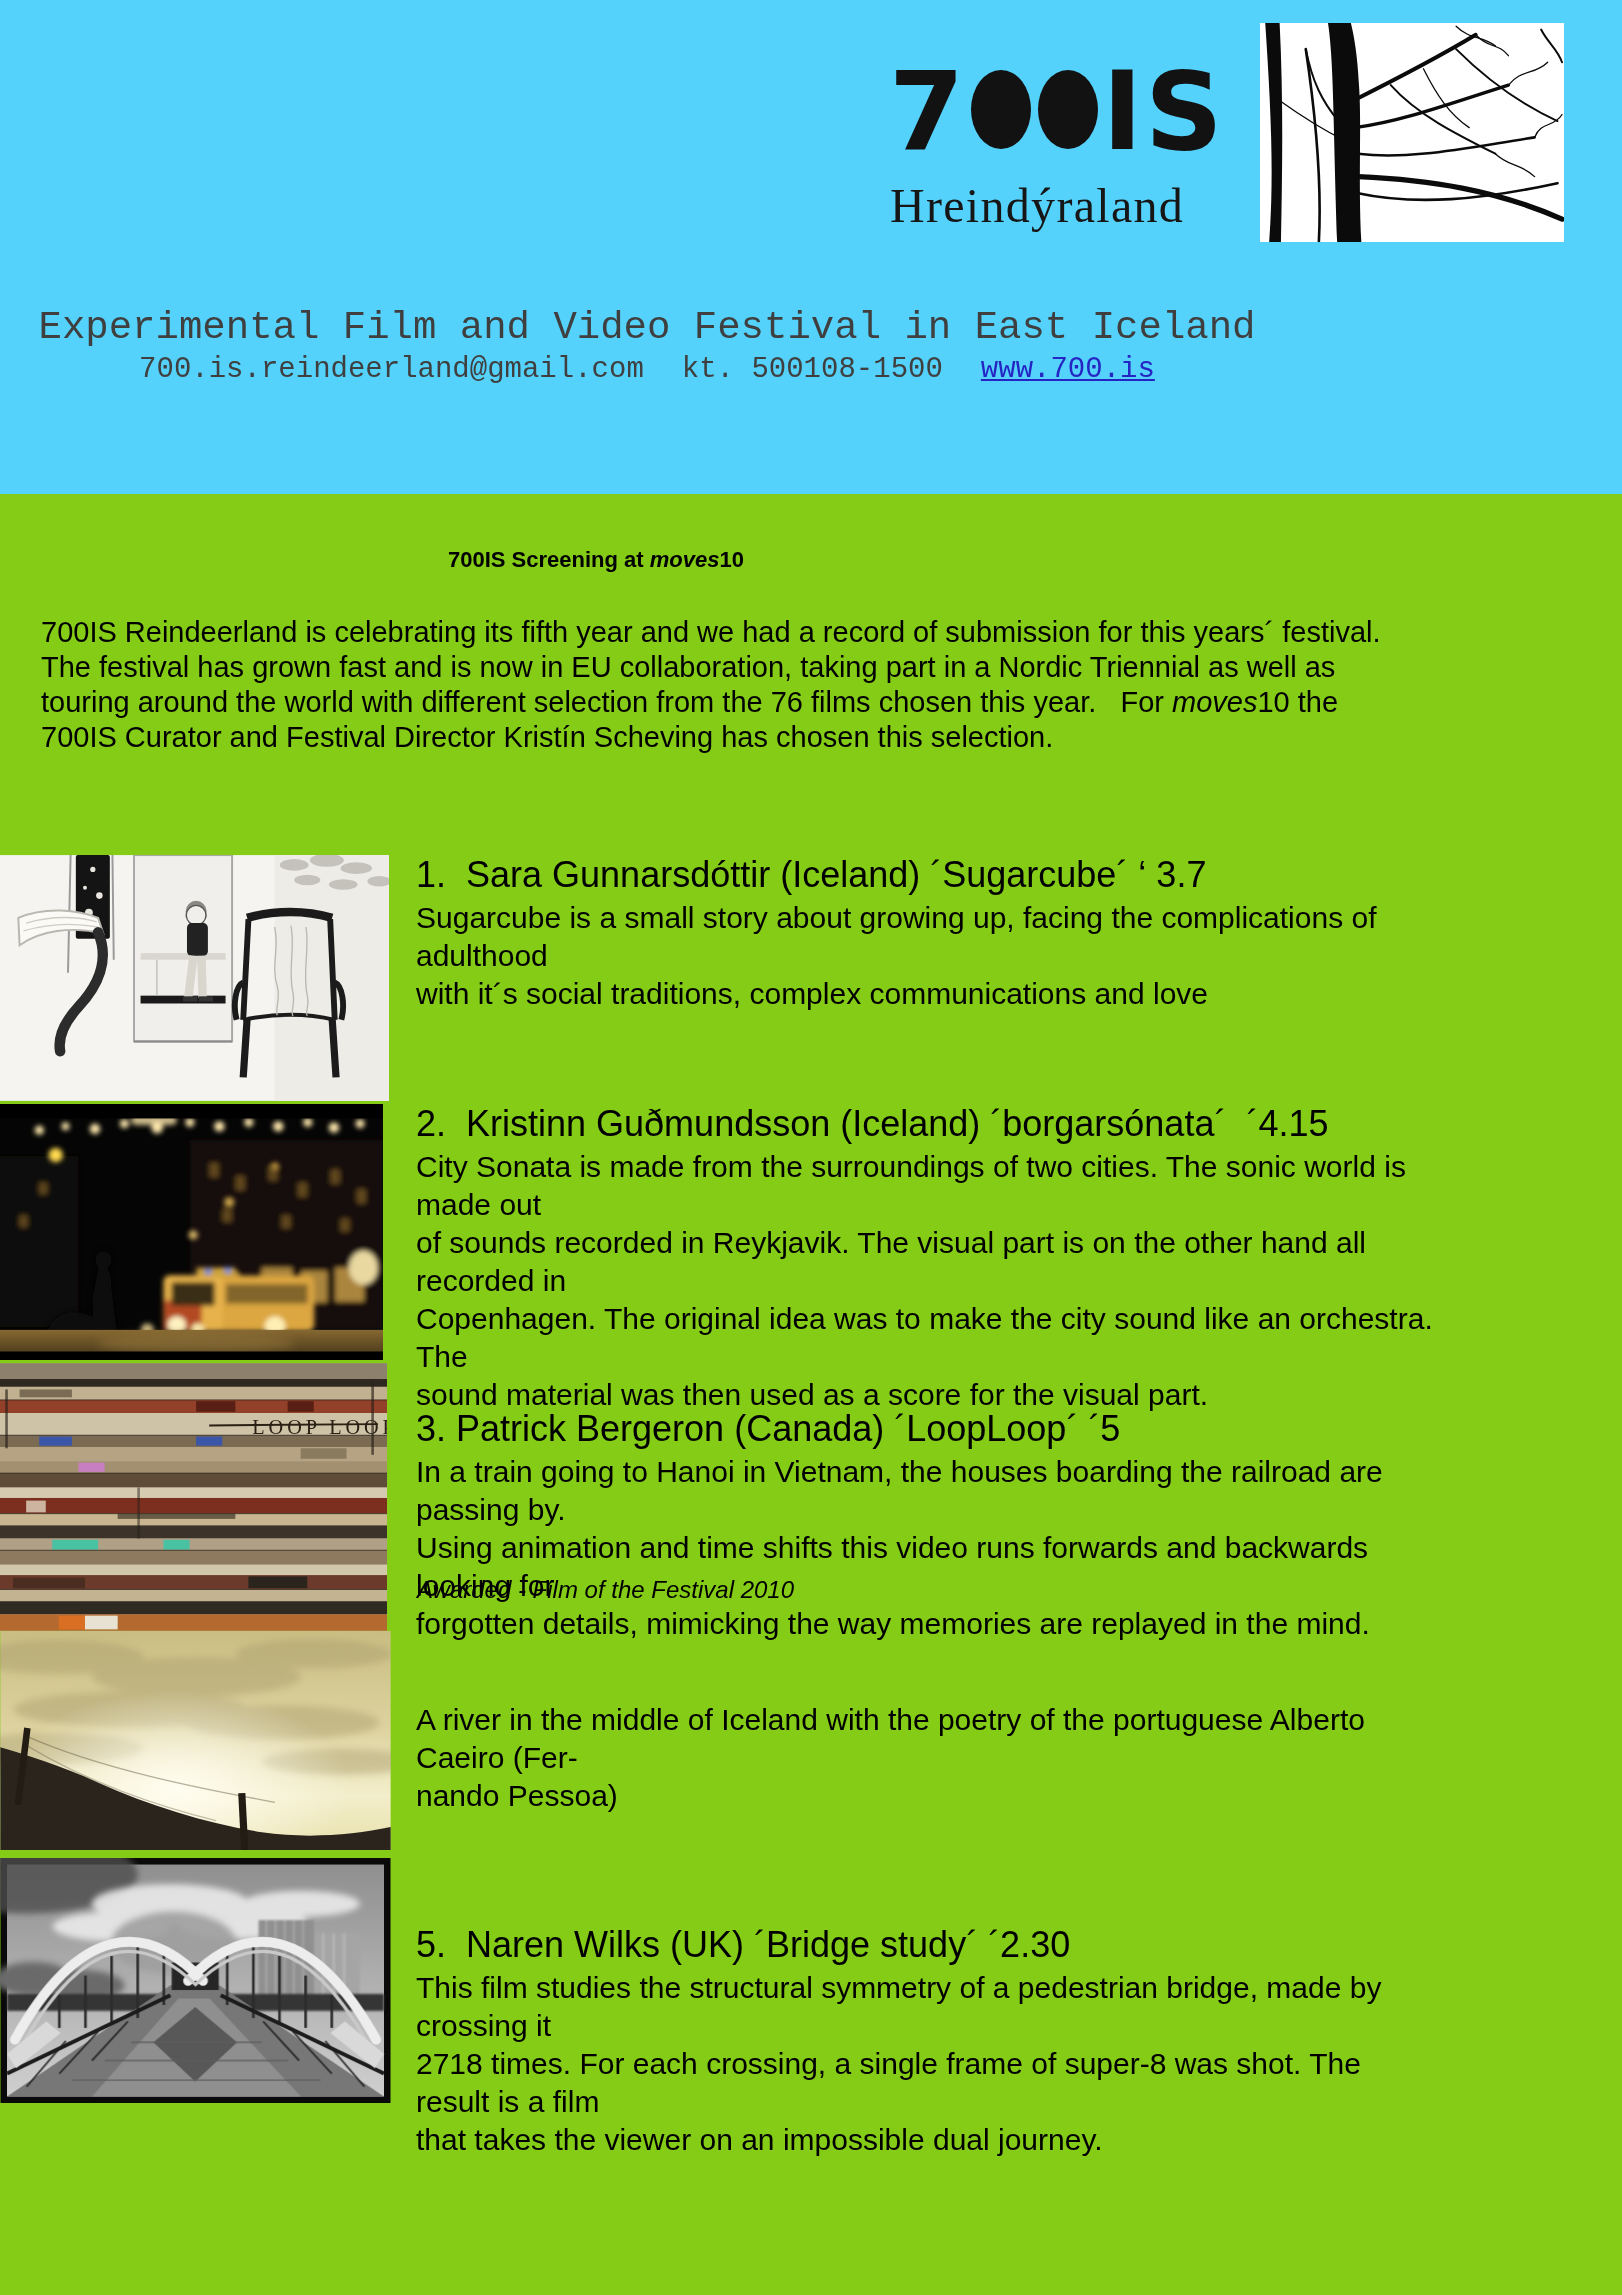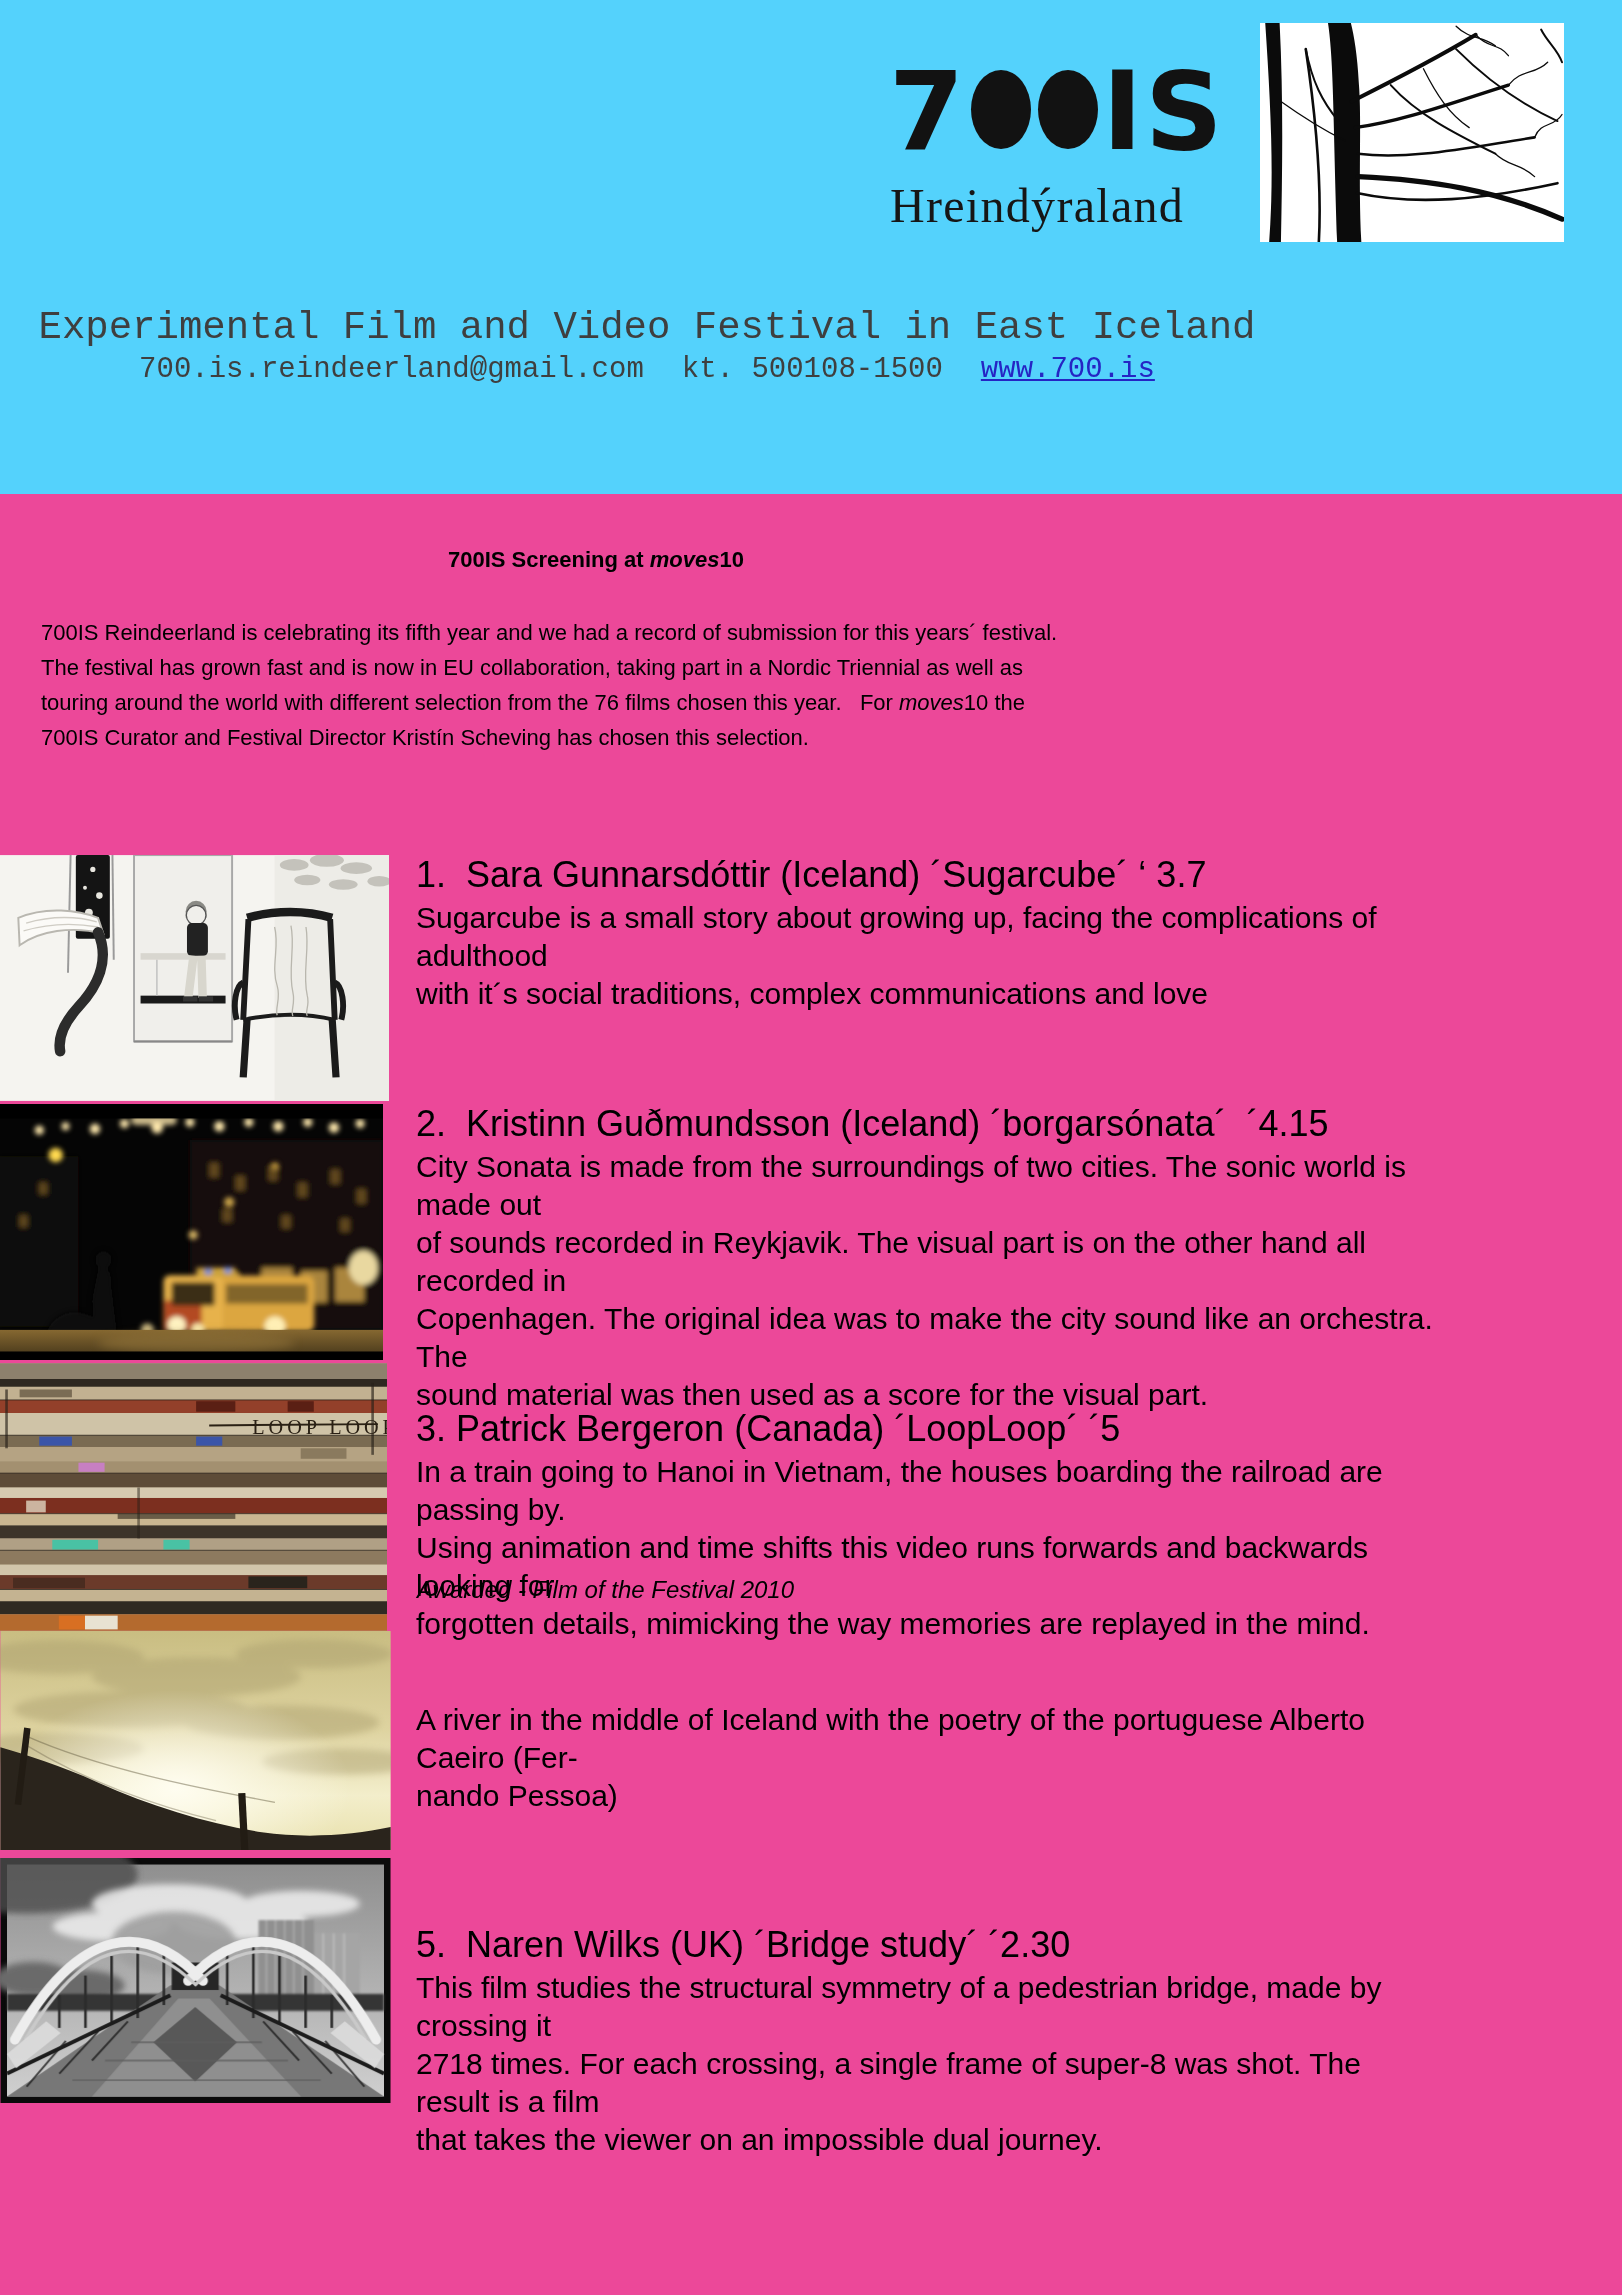--- a/index.html
+++ b/index.html
@@ -1,37 +1,37 @@
 <!DOCTYPE html>
 <html style="font-size:10.5px"><head>
 <meta charset="utf-8">
 <style>
   html,body{margin:0;padding:0;background:#ffffff;}
-  .page{position:relative;width:1622px;height:2295px;background:#ec4899;
+  .page{position:relative;width:1622px;height:2295px;background:#84cc16;
         font-family:"Liberation Sans",sans-serif;color:#000;overflow:hidden;}
 
   
   .header{position:absolute;left:0;top:0;width:1622px;height:494px;background:#54d2fc;}
   .logo{position:absolute;left:889px;top:58px;font-family:"DejaVu Sans",sans-serif;
         font-weight:bold;font-size:108px;line-height:1;letter-spacing:2.6px;color:#121212;white-space:nowrap;}
   .logo .oval{display:inline-block;width:60px;height:79px;background:#121212;border-radius:50%;margin:0 3.9px;}
   .logo-sub{position:absolute;left:890px;top:178px;font-family:"Liberation Serif",serif;
         font-size:48px;letter-spacing:1.3px;color:#161616;}
   .tree-box{position:absolute;left:1260px;top:23px;width:304px;height:219px;}
   .mono{position:absolute;left:0;width:1294px;text-align:center;box-sizing:border-box;
         font-family:"Liberation Mono","DejaVu Sans Mono",monospace;color:#3f3f3f;white-space:nowrap;}
   .fest-line{top:306px;font-size:39px;}
   .contact-line{top:353px;font-size:29px;}
   .contact-line .gap{display:inline-block;width:38px;}
   .contact-link{color:#2525c4;text-decoration:underline;cursor:pointer;}
 
   
   .page-title{position:absolute;left:448px;top:547px;font-size:22px;font-weight:bold;white-space:pre;}
   .page-title em{font-style:italic;}
-  .intro{position:absolute;left:41px;top:615px;width:1570px;font-size:22px;line-height:35px;white-space:pre-line;}
+  .intro{position:absolute;left:41px;top:615px;width:1570px;font-size:29px;line-height:35px;white-space:pre-line;}
   .intro em{font-style:italic;}
 
   .entry{position:absolute;left:416px;width:1021px;}
   .film-title{font-size:36px;line-height:35px;margin:0 0 6.5px 0;font-weight:normal;white-space:pre;}
   .film-desc{font-size:30px;line-height:38px;margin:0;white-space:pre-line;}
   .award-line{position:absolute;left:417px;top:1576px;font-size:24px;font-style:italic;}
 
   .thumb{position:absolute;left:0;display:block;}
 </style>
 </head>

